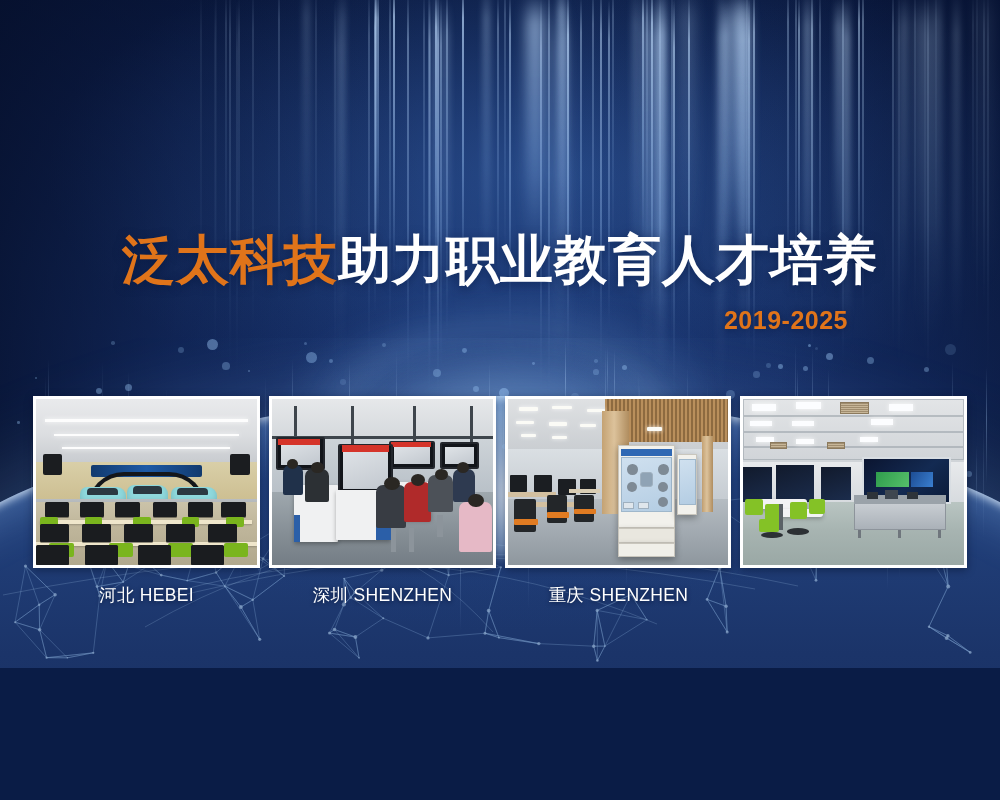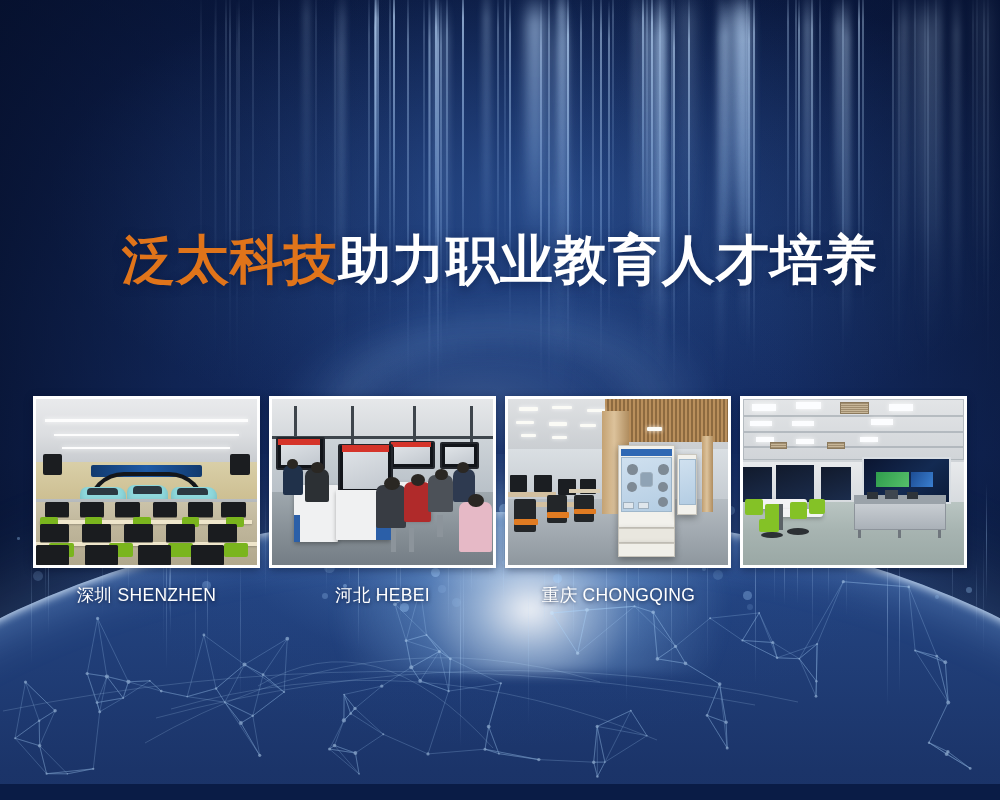--- a/index.html
+++ b/index.html
@@ -5,21 +5,21 @@
 <style>
   * { margin:0; padding:0; box-sizing:border-box; }
   html,body {
     width:1000px; height:800px; overflow:hidden;
     background:#0a1c46;
     font-family:"Liberation Sans","DejaVu Sans",sans-serif;
   }
 
   #banner {
     position:relative;
-    width:1000px; height:784px;
+    width:1000px; height:668px;
     overflow:hidden;
     background:
       radial-gradient(ellipse 560px 300px at 52% 30%, rgba(60,110,190,0.55) 0%, rgba(30,65,140,0.0) 70%),
       linear-gradient(180deg, #0a1a44 0%, #10275c 22%, #173togther 22%, #16306e 48%, #183madeup 48%);
     background-color:#10224f;
   }
 
   
   .bg-base {
     position:absolute; inset:0;
@@ -825,20 +825,21 @@
         <div class="rain" style="left: 400px; top: 89px; height: 78px; opacity: 0.35;"></div>
       </div>
   </div>
 
   <div class="title-block">
     <div class="main-title">
       <span class="t-brand">泛太科技</span><span class="t-rest">助力职业教育人才培养</span>
     </div>
   </div>
 
+  <div class="year">2019-2025</div>
 
   <div class="photos">
 
     <div class="photo-card">
       <div class="photo">
         <div class="scene">
           <div class="s1-ceiling"></div>
           <div class="s1-ceilstrip" style="left:4%;top:12%;width:92%;height:3px;"></div>
           <div class="s1-ceilstrip" style="left:8%;top:21%;width:84%;height:2.5px;"></div>
           <div class="s1-ceilstrip" style="left:12%;top:29%;width:76%;height:2px;"></div>
@@ -1047,18 +1048,18 @@
           <div class="s4-mleg" style="left:52%;top:79%;width:1.5%;height:5%;"></div>
           <div class="s4-mleg" style="left:70%;top:79%;width:1.5%;height:5%;"></div>
           <div class="s4-mleg" style="left:88%;top:79%;width:1.5%;height:5%;"></div>
         </div>
       </div>
     </div>
 
   </div>
 
   <div class="captions">
+    <div class="caption">河北  HEBEI</div>
     <div class="caption">深圳  SHENZHEN</div>
-    <div class="caption">河北  HEBEI</div>
-    <div class="caption">重庆  CHONGQING</div>
+    <div class="caption">重庆  SHENZHEN</div>
   </div>
 
 </div>
 
 </body></html>

